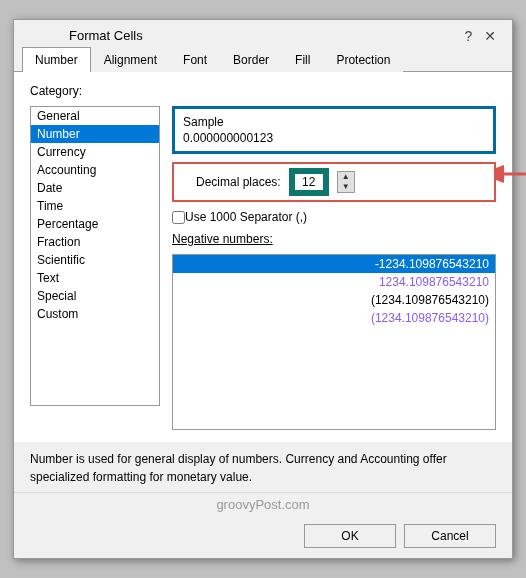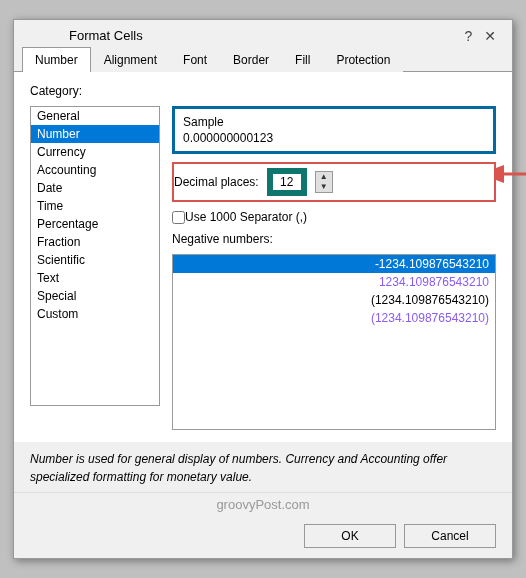--- a/index.html
+++ b/index.html
@@ -129,21 +129,21 @@
     .sample-value {
       font-size: 12px;
       margin-top: 2px;
       color: #000;
     }
     .decimal-row {
       display: flex;
       align-items: center;
       gap: 8px;
       border: 2px solid #d9534f;
-      padding: 4px 0;
+      padding: 4px 22px;
       background: #fff;
     }
     .decimal-label {
       font-size: 12px;
       color: #000;
     }
     .decimal-input {
       width: 40px;
       border: 6px solid #0f766e;
       font-size: 12px;
@@ -175,20 +175,21 @@
     .separator-row input[type=checkbox] {
       width: 13px;
       height: 13px;
     }
     .separator-label {
       font-size: 12px;
       color: #000;
     }
     .negative-label {
       font-size: 12px;
+      text-decoration: underline;
       color: #000;
     }
     .negative-list {
       border: 1px solid #999;
       background: #fff;
       flex: 1;
       overflow-y: auto;
     }
     .neg-item {
       padding: 2px 6px;
@@ -199,21 +200,20 @@
     .neg-item.selected {
       background: #0078d7;
       color: #fff;
     }
     .neg-item.red { color: #8b5cf6; margin-left: 8px; }
     .description-area {
       padding: 8px 16px 6px 16px;
       font-size: 12px;
       color: #000;
       line-height: 1.5;
-      font-style: italic;
     }
     .watermark {
       text-align: center;
       padding: 4px;
       font-size: 13px;
       color: #999;
       background: #f0f0f0;
       border-top: 1px solid #ddd;
     }
     .button-row {

